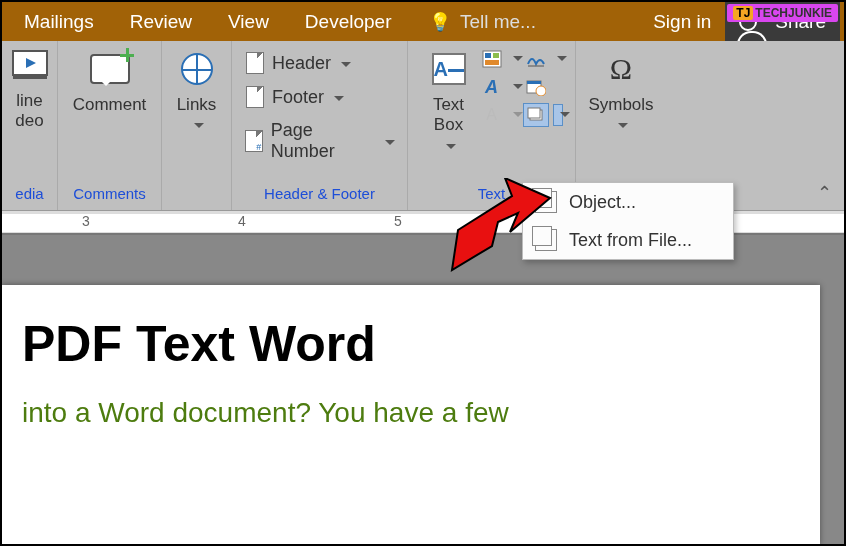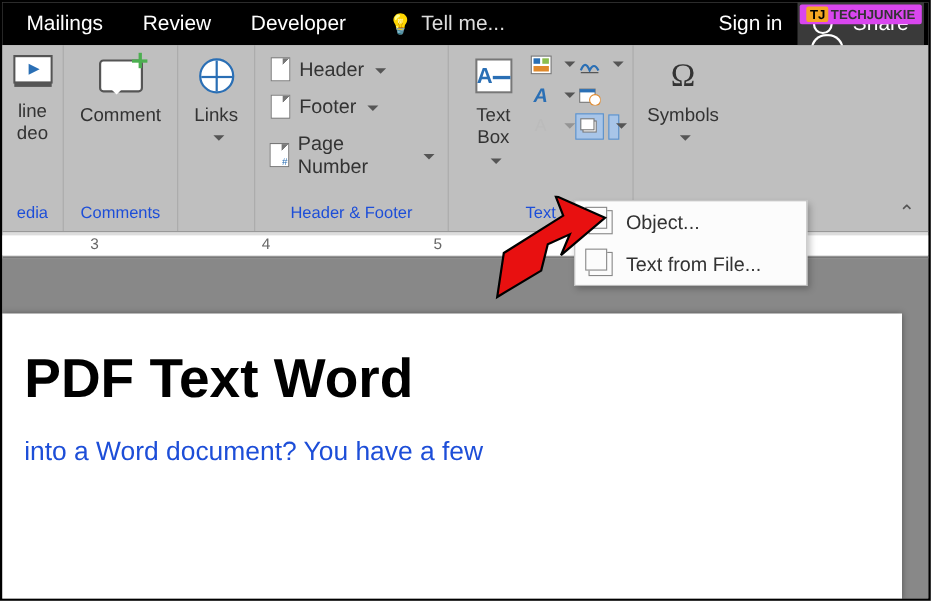--- a/index.html
+++ b/index.html
@@ -1,21 +1,21 @@
 <!DOCTYPE html>
 <html><head>
 <meta charset="utf-8">
 <style>
   * { box-sizing: border-box; margin: 0; padding: 0; font-family: "Segoe UI", Arial, sans-serif; }
   body { width: 846px; height: 546px; overflow: hidden; background: #888; position: relative; border: 2px solid #000; }
   
   .watermark { position: absolute; top: 2px; right: 6px; z-index: 100; font-size: 12px; font-weight: bold; padding: 2px 6px; background: #d946ef; color: #333; border-radius: 2px; }
   .watermark .tj { background: #f5a623; color: #000; padding: 0 3px; margin-right: 2px; border-radius: 2px; }
   
-  .tabs-bar { background: #000000; height: 39px; display: flex; align-items: center; color: #fff; font-size: 19px; padding: 16px 4px; }
+  .tabs-bar { background: #a16207; height: 39px; display: flex; align-items: center; color: #fff; font-size: 19px; padding: 16px 4px; }
   .tab { padding: 0 18px; height: 44px; display: flex; align-items: center; cursor: pointer; }
   .tell-me { display: flex; align-items: center; gap: 8px; margin-left: 20px; color: #ddd; }
   .bulb { font-size: 18px; }
   .spacer { flex: 1; }
   .signin { padding: 0 14px; }
   .share { display: flex; align-items: center; gap: 18px; background: #3a3a3a; padding: 0 14px; height: 44px; }
   
   .ribbon { background: #bfbfbf; height: 170px; display: flex; position: relative; border-bottom: 1px solid #999; }
   .group { border-right: 1px solid #aaa; padding: 4px 6px 2px 6px; display: flex; flex-direction: column; align-items: center; }
   .group-body { flex: 1; display: flex; align-items: flex-start; gap: 2px; }
@@ -42,21 +42,21 @@
   .dd-icon { width: 22px; height: 22px; border: 1.5px solid #888; position: relative; }
   .dd-icon::before { content: ""; position: absolute; top: -4px; left: -4px; width: 18px; height: 18px; border: 1.5px solid #888; background: #fcfcfc; }
   
   .ruler { background: #ddd; height: 24px; position: relative; border-bottom: 2px solid #777; margin-top:0; }
   .ruler-track { position: absolute; left: 0; right: 0; top: 3px; height: 18px; background: #fff; }
   .ruler-num { position: absolute; top: 2px; font-size: 14px; color: #666; }
   
   .doc-bg { background: #888; height: 330px; position: relative; padding-top: 50px; }
   .page { background: #fff; margin: 0 24px 0 0; padding: 30px 20px 10px 20px; min-height: 260px; box-shadow: 0 0 6px rgba(0,0,0,0.4); }
   .doc-title { font-size: 50px; font-weight: 700; color: #000; margin-bottom: 24px; }
-  .doc-body { font-size: 24px; color: #1d4ed8; }
+  .doc-body { font-size: 28px; color: #4d7c0f; }
   
   .arrow { position: absolute; left: 448px; top: 176px; z-index: 60; }
   
   
   .icon-globe { width: 32px; height: 32px; border: 2px solid #2a6fb5; border-radius: 50%; position: relative; background: #fff; }
   .icon-globe::before { content:""; position:absolute; left:50%; top:0; bottom:0; width:2px; background:#2a6fb5; transform:translateX(-50%);}
   .icon-globe::after { content:""; position:absolute; top:50%; left:0; right:0; height:2px; background:#2a6fb5;}
   
   .icon-comment { width: 42px; height: 30px; background: #fff; border: 2px solid #555; border-radius: 4px; position: relative; }
   .icon-comment::after { content: ""; position: absolute; left: 8px; bottom: -10px; border: 6px solid transparent; border-top-color: #fff; }
@@ -79,20 +79,21 @@
 </head>
 <body>
 
 <div class="watermark">
   <span class="tj">TJ</span><span>TECHJUNKIE</span>
 </div>
 
 <div class="tabs-bar">
   <div class="tab">Mailings</div>
   <div class="tab">Review</div>
+  <div class="tab">View</div>
   <div class="tab">Developer</div>
   <div class="tell-me">
     <span class="bulb">💡</span>
     <span>Tell me...</span>
   </div>
   <div class="spacer"></div>
   <div class="tab signin">Sign in</div>
   <div class="share">
     <span class="person-icon"></span>
     <span>Share</span>

